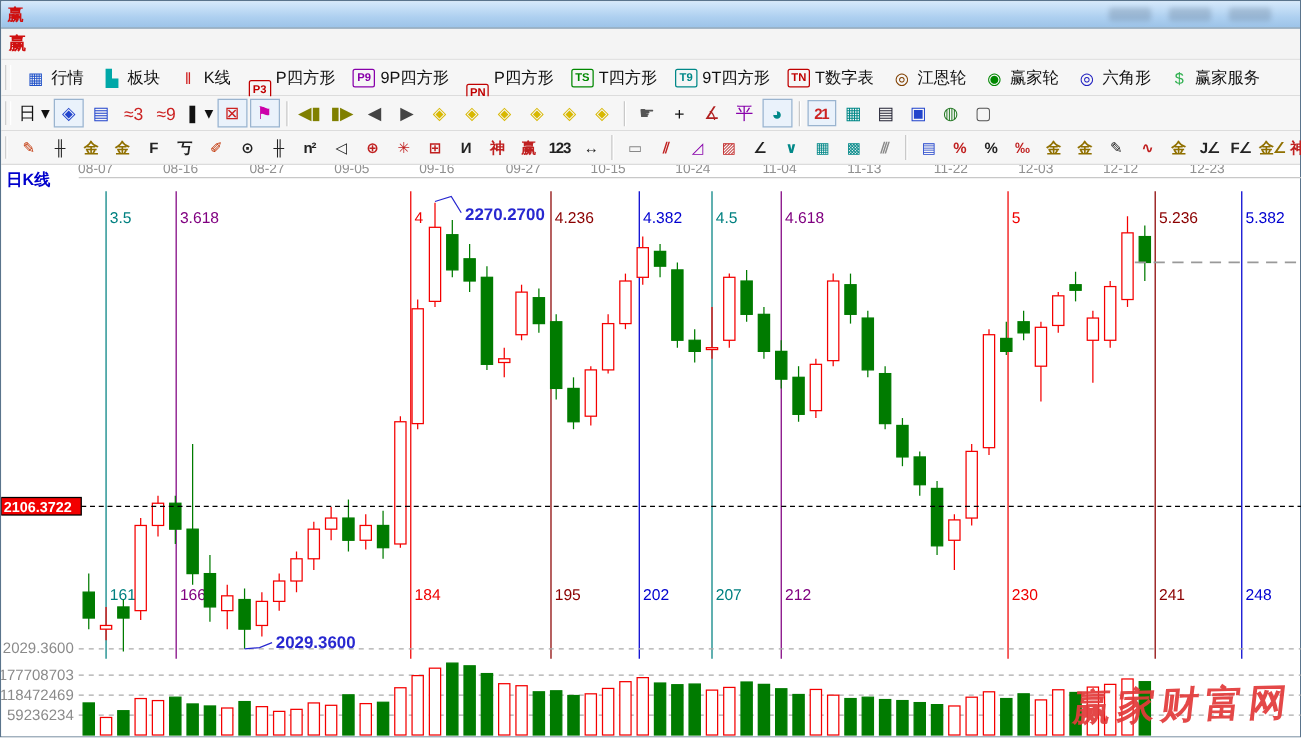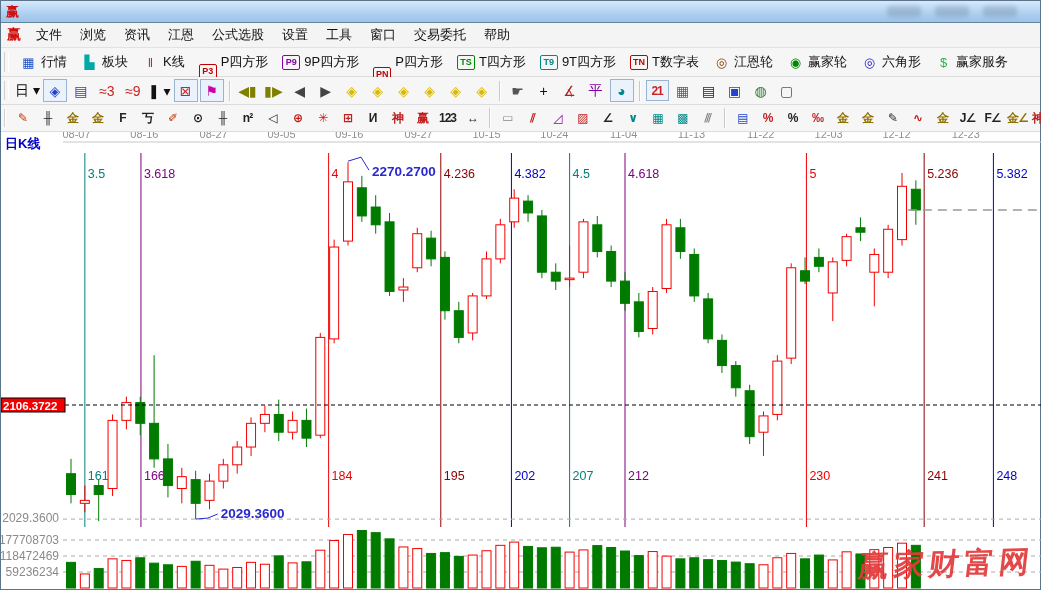--- a/index.html
+++ b/index.html
@@ -51,21 +51,20 @@
     <span class="logo">赢</span>
     <span class="win-smudges">
         <span></span>
         <span></span>
         <span></span>
       </span>
   </div>
 
   <div class="menubar">
     <span class="logo">赢</span>
-    <span id="menu-items"><span class="menu-item">文件</span><span class="menu-item">浏览</span><span class="menu-item">资讯</span><span class="menu-item">江恩</span><span class="menu-item">公式选股</span><span class="menu-item">设置</span><span class="menu-item">工具</span><span class="menu-item">窗口</span><span class="menu-item">交易委托</span><span class="menu-item">帮助</span></span>
   </div>
 
   <div class="tbar tb1" id="tb1">
       <span class="tb-item">
         <span class="ic" style="color: rgb(30, 80, 200);">▦</span>
         <span>行情</span>
       </span>
       <span class="tb-item">
         <span class="ic" style="color: rgb(0, 168, 168);">▙</span>
         <span>板块</span>

